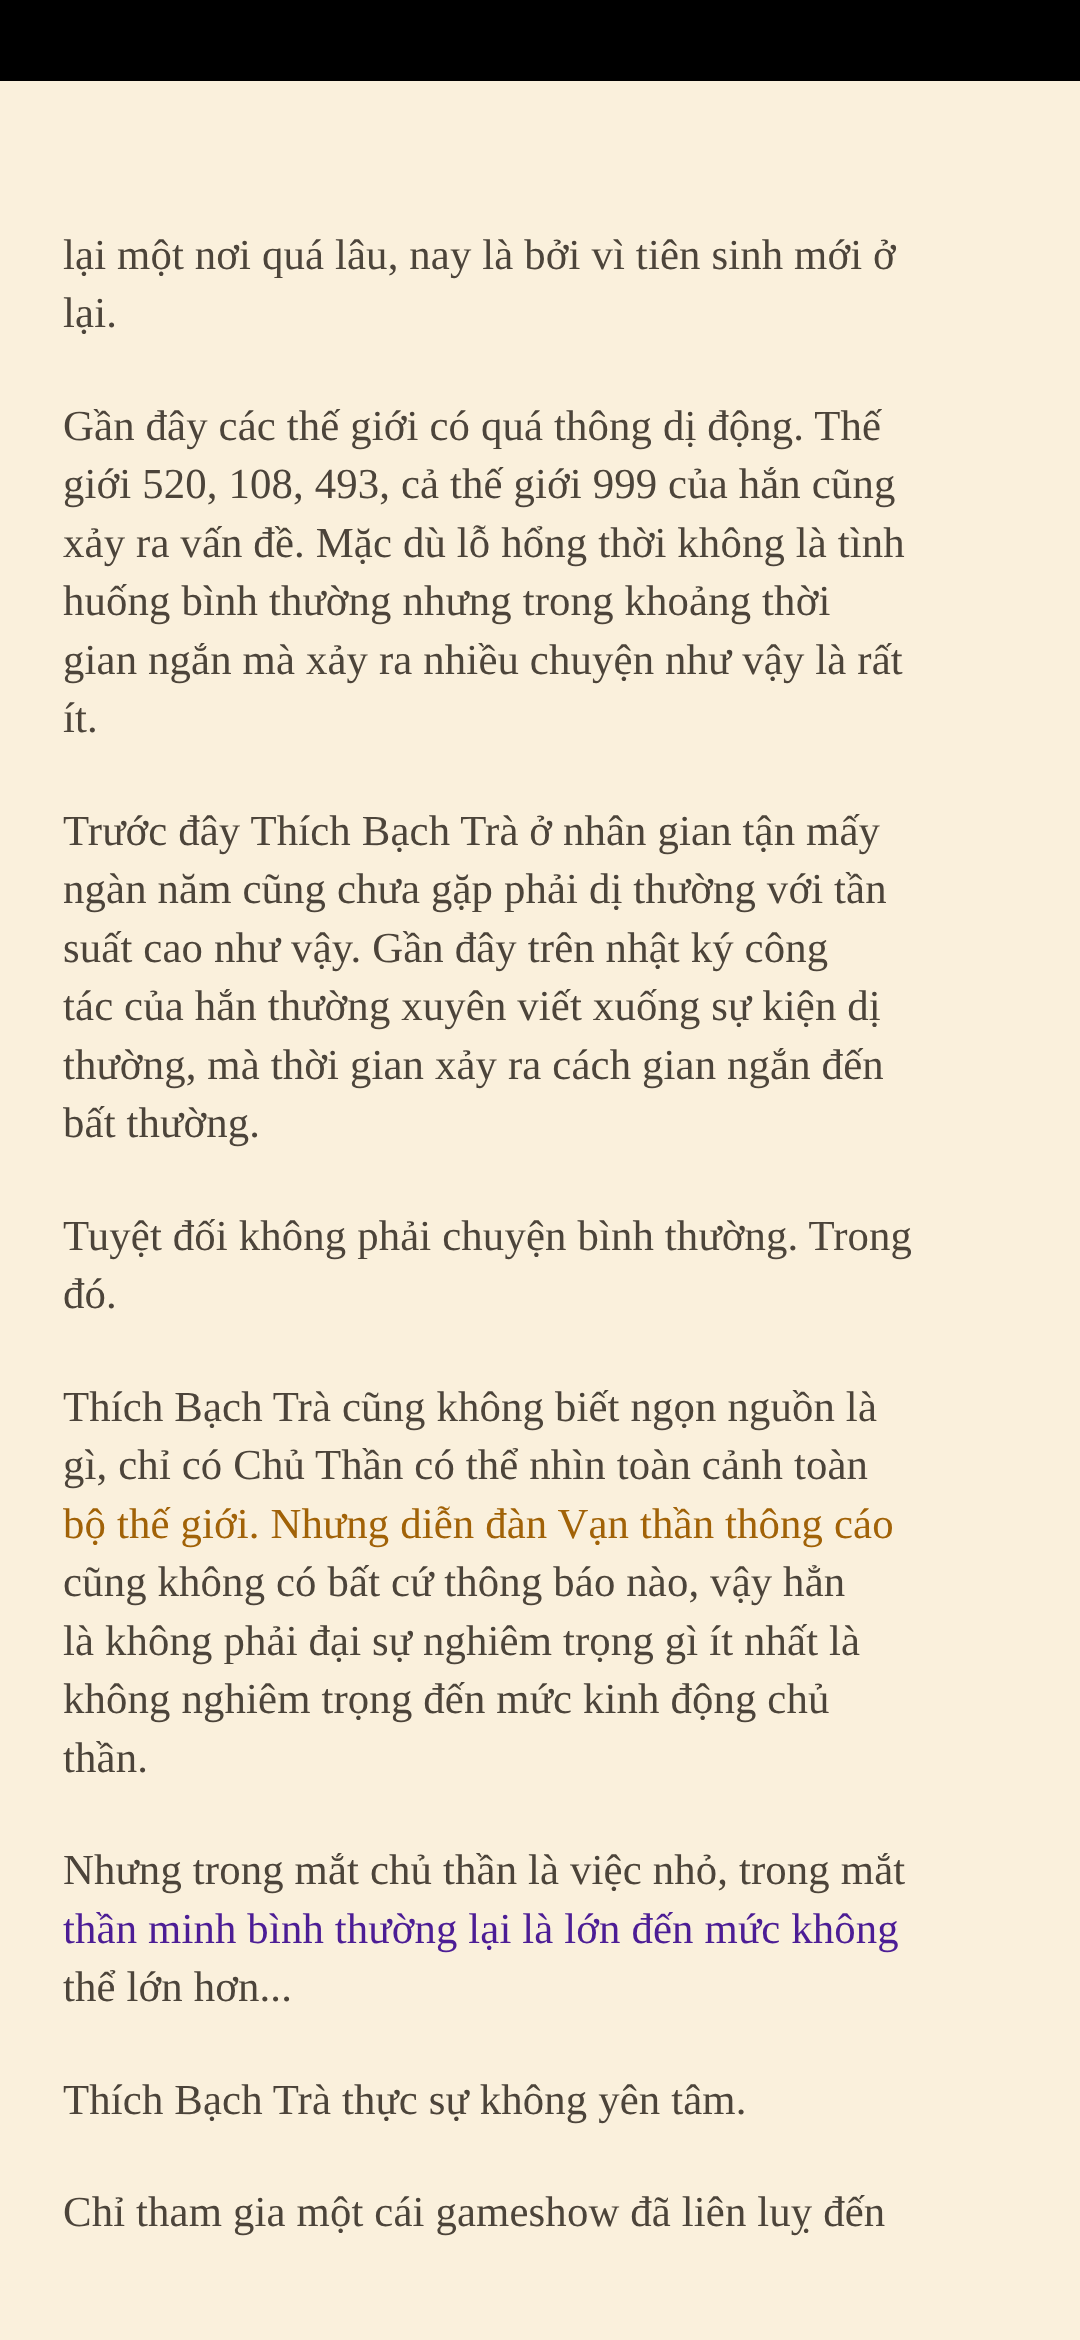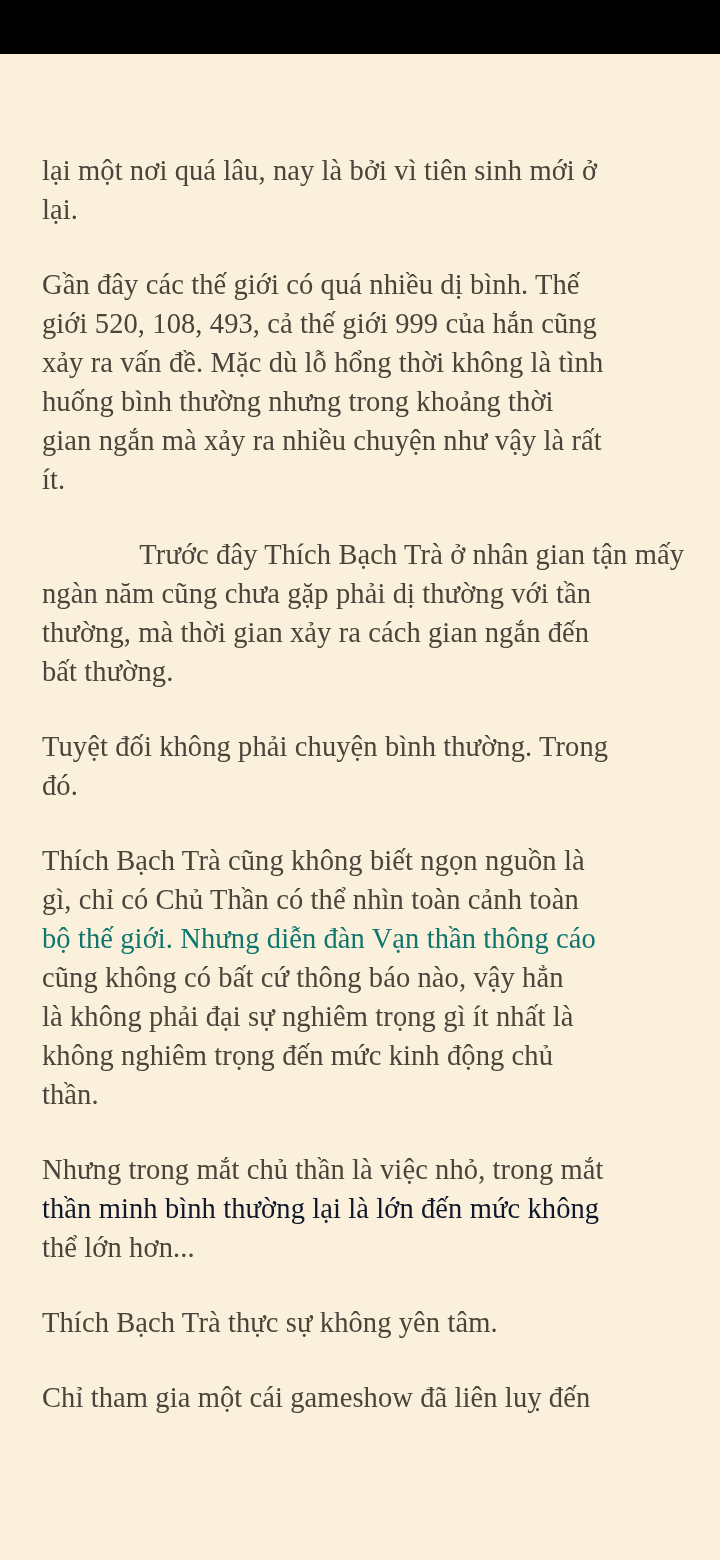--- a/index.html
+++ b/index.html
@@ -41,49 +41,51 @@
 
 <div class="status-bar" style="background: rgb(0, 0, 0);"></div>
 
 <div class="reader-page">
   <div>
       <div class="paragraph">
         <div class="line" style="color: rgb(76, 68, 58);">lại một nơi quá lâu, nay là bởi vì tiên sinh mới ở</div>
         <div class="line" style="color: rgb(76, 68, 58);">lại.</div>
       </div>
       <div class="paragraph">
-        <div class="line" style="color: rgb(76, 68, 58);">Gần đây các thế giới có quá nhiều dị bình. Thế</div>
+        <div class="line" style="color: rgb(76, 68, 58);">Gần đây các thế giới có quá thông dị động. Thế</div>
         <div class="line" style="color: rgb(76, 68, 58);">giới 520, 108, 493, cả thế giới 999 của hắn cũng</div>
         <div class="line" style="color: rgb(76, 68, 58);">xảy ra vấn đề. Mặc dù lỗ hổng thời không là tình</div>
         <div class="line" style="color: rgb(76, 68, 58);">huống bình thường nhưng trong khoảng thời</div>
         <div class="line" style="color: rgb(76, 68, 58);">gian ngắn mà xảy ra nhiều chuyện như vậy là rất</div>
         <div class="line" style="color: rgb(76, 68, 58);">ít.</div>
       </div>
       <div class="paragraph">
-        <div class="line" style="color: rgb(76, 68, 58); text-align: right;">Trước đây Thích Bạch Trà ở nhân gian tận mấy</div>
+        <div class="line" style="color: rgb(76, 68, 58);">Trước đây Thích Bạch Trà ở nhân gian tận mấy</div>
         <div class="line" style="color: rgb(76, 68, 58);">ngàn năm cũng chưa gặp phải dị thường với tần</div>
+        <div class="line" style="color: rgb(76, 68, 58);">suất cao như vậy. Gần đây trên nhật ký công</div>
+        <div class="line" style="color: rgb(76, 68, 58);">tác của hắn thường xuyên viết xuống sự kiện dị</div>
         <div class="line" style="color: rgb(76, 68, 58);">thường, mà thời gian xảy ra cách gian ngắn đến</div>
         <div class="line" style="color: rgb(76, 68, 58);">bất thường.</div>
       </div>
       <div class="paragraph">
         <div class="line" style="color: rgb(76, 68, 58);">Tuyệt đối không phải chuyện bình thường. Trong</div>
         <div class="line" style="color: rgb(76, 68, 58);">đó.</div>
       </div>
       <div class="paragraph">
         <div class="line" style="color: rgb(76, 68, 58);">Thích Bạch Trà cũng không biết ngọn nguồn là</div>
         <div class="line" style="color: rgb(76, 68, 58);">gì, chỉ có Chủ Thần có thể nhìn toàn cảnh toàn</div>
-        <div class="line" style="color: #0f766e;">bộ thế giới. Nhưng diễn đàn Vạn thần thông cáo</div>
+        <div class="line" style="color: #a16207;">bộ thế giới. Nhưng diễn đàn Vạn thần thông cáo</div>
         <div class="line" style="color: rgb(76, 68, 58);">cũng không có bất cứ thông báo nào, vậy hẳn</div>
         <div class="line" style="color: rgb(76, 68, 58);">là không phải đại sự nghiêm trọng gì ít nhất là</div>
         <div class="line" style="color: rgb(76, 68, 58);">không nghiêm trọng đến mức kinh động chủ</div>
         <div class="line" style="color: rgb(76, 68, 58); font-family: Liberation Serif, serif;">thần.</div>
       </div>
       <div class="paragraph">
         <div class="line" style="color: rgb(76, 68, 58);">Nhưng trong mắt chủ thần là việc nhỏ, trong mắt</div>
-        <div class="line" style="color: #0f172a;">thần minh bình thường lại là lớn đến mức không</div>
+        <div class="line" style="color: #4c1d95;">thần minh bình thường lại là lớn đến mức không</div>
         <div class="line" style="color: rgb(76, 68, 58);">thể lớn hơn...</div>
       </div>
       <div class="paragraph">
         <div class="line" style="color: rgb(76, 68, 58);">Thích Bạch Trà thực sự không yên tâm.</div>
       </div>
       <div class="paragraph">
         <div class="line" style="color: rgb(76, 68, 58);">Chỉ tham gia một cái gameshow đã liên luỵ đến</div>
       </div>
     </div>
 </div>

